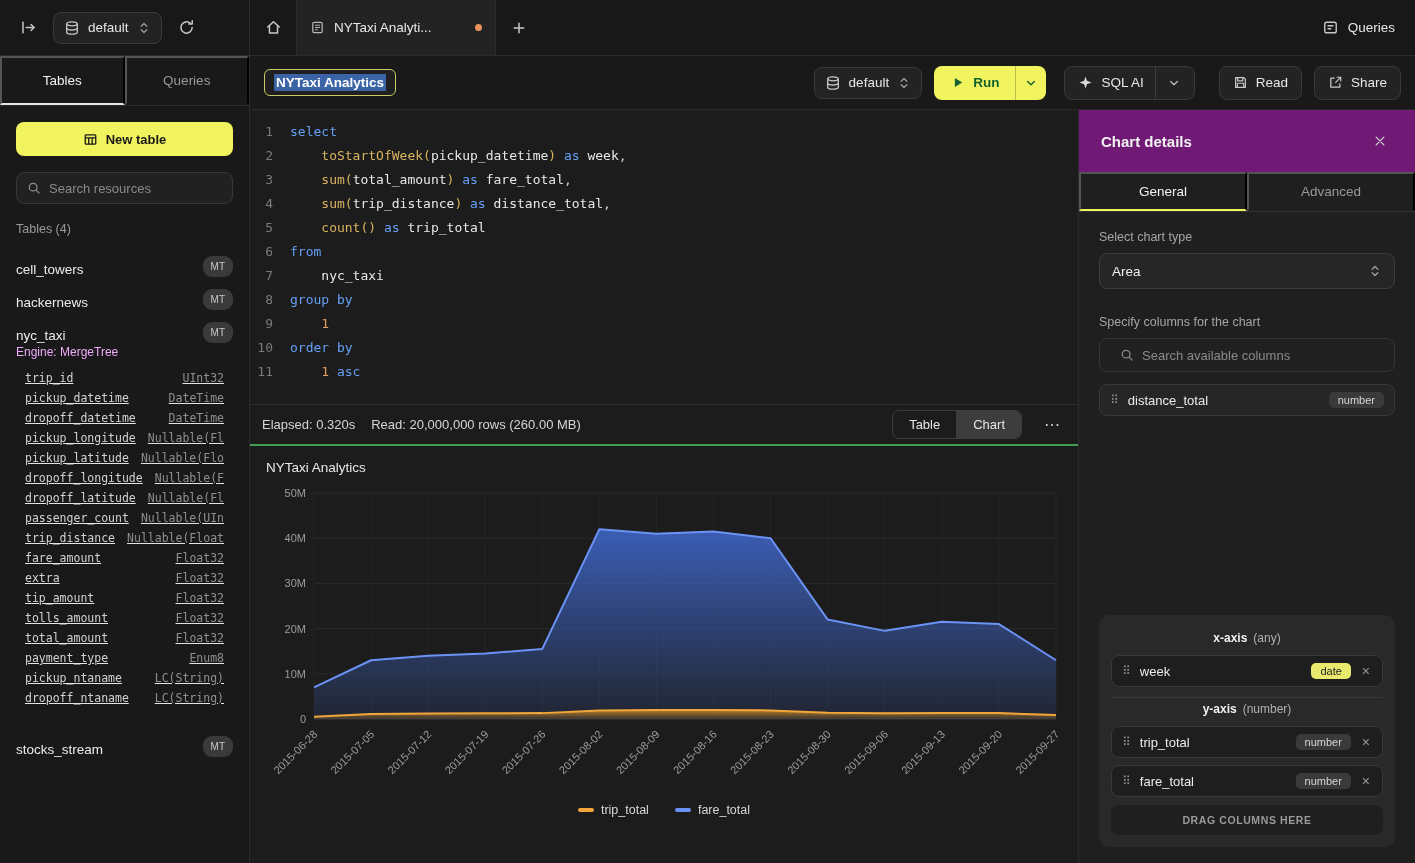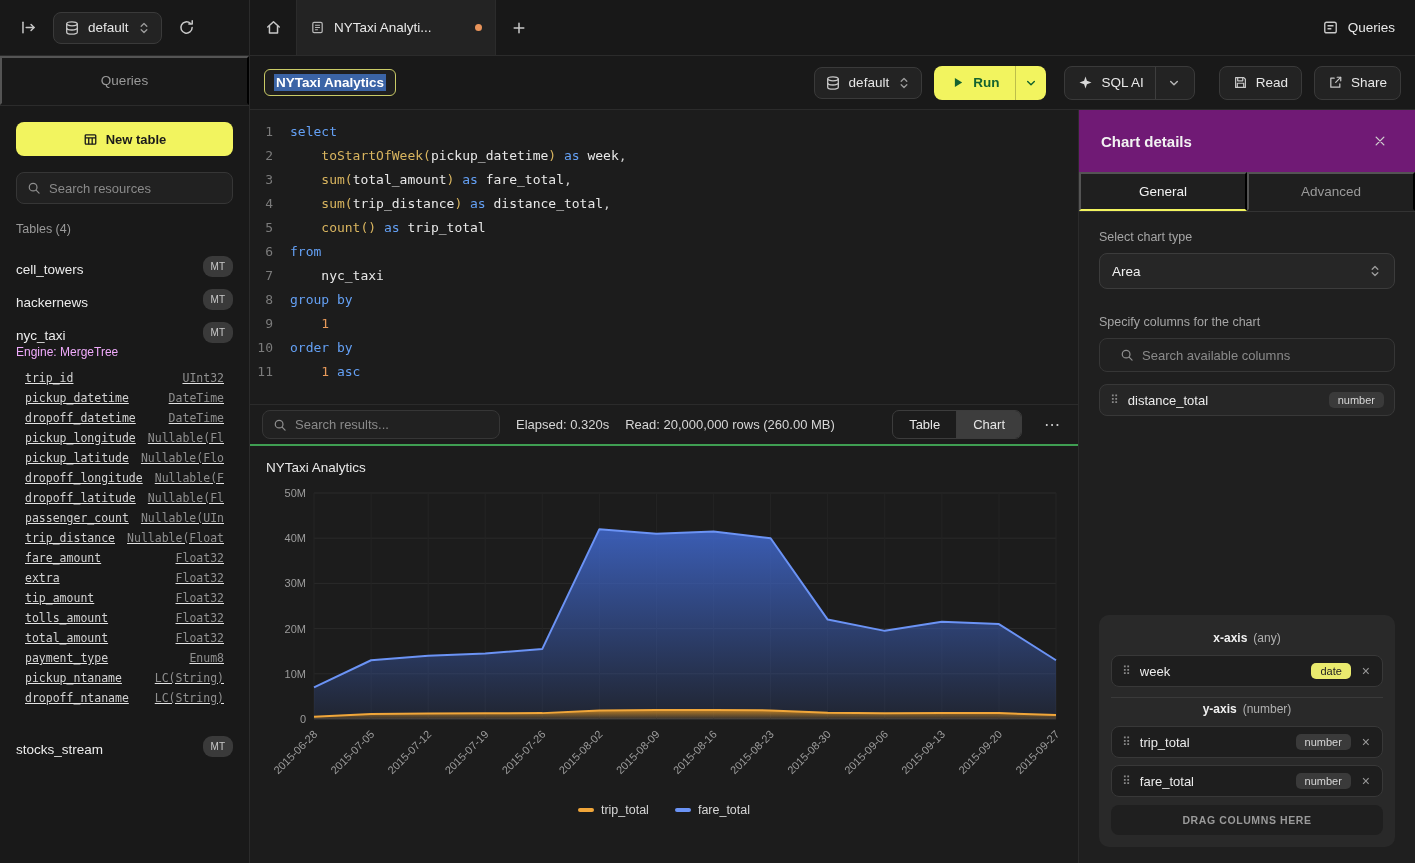--- a/index.html
+++ b/index.html
@@ -208,20 +208,21 @@
       </span>
       <span>Queries</span>
     </button>
   </div>
 </header>
 
 <div class="app">
 
   <aside class="sidebar">
     <div class="sidebar-tabs">
+      <button class="stab active">Tables</button>
       <button class="stab">Queries</button>
     </div>
     <button class="new-table-btn">
       <span class="ic">
         <svg width="15" height="15" viewBox="0 0 16 16" fill="none" stroke="#1a1a1a" stroke-width="1.4">
             <rect x="2.4" y="3" width="11.2" height="10" rx="1"></rect>
             <path d="M2.4 6.2h11.2M6.1 6.2V13M9.8 6.2V13"></path>
           </svg>
       </span>
       <span>New table</span>
@@ -412,29 +413,20 @@
             <div class="code-line"><span class="ln">5</span><span class="tk-t">    </span><span class="tk-f">count</span><span class="tk-p">()</span><span class="tk-t"> </span><span class="tk-k">as</span><span class="tk-t"> </span><span class="tk-i">trip_total</span></div>
             <div class="code-line"><span class="ln">6</span><span class="tk-k">from</span></div>
             <div class="code-line"><span class="ln">7</span><span class="tk-t">    </span><span class="tk-i">nyc_taxi</span></div>
             <div class="code-line"><span class="ln">8</span><span class="tk-k">group by</span></div>
             <div class="code-line"><span class="ln">9</span><span class="tk-t">    </span><span class="tk-n">1</span></div>
             <div class="code-line"><span class="ln">10</span><span class="tk-k">order by</span></div>
             <div class="code-line"><span class="ln">11</span><span class="tk-t">    </span><span class="tk-n">1</span><span class="tk-t"> </span><span class="tk-k">asc</span></div>
           </div>
 
         <div class="results-toolbar">
-          <div class="search-ctl results-search">
-            <span class="ic">
-              <svg width="14" height="14" viewBox="0 0 16 16" fill="none" stroke="#8f8f8f" stroke-width="1.4" stroke-linecap="round">
-                  <circle cx="7" cy="7" r="4.4"></circle>
-                  <path d="M10.4 10.4L13.8 13.8"></path>
-                </svg>
-            </span>
-            <input placeholder="Search results..." style="">
-          </div>
           <span class="stat-text">Elapsed: 0.320s</span>
           <span class="stat-text">Read: 20,000,000 rows (260.00 MB)</span>
           <span class="rt-spacer"></span>
           <div class="segmented">
             <button class="seg">Table</button>
             <button class="seg active">Chart</button>
           </div>
           <button class="more-btn">⋯</button>
         </div>
 

